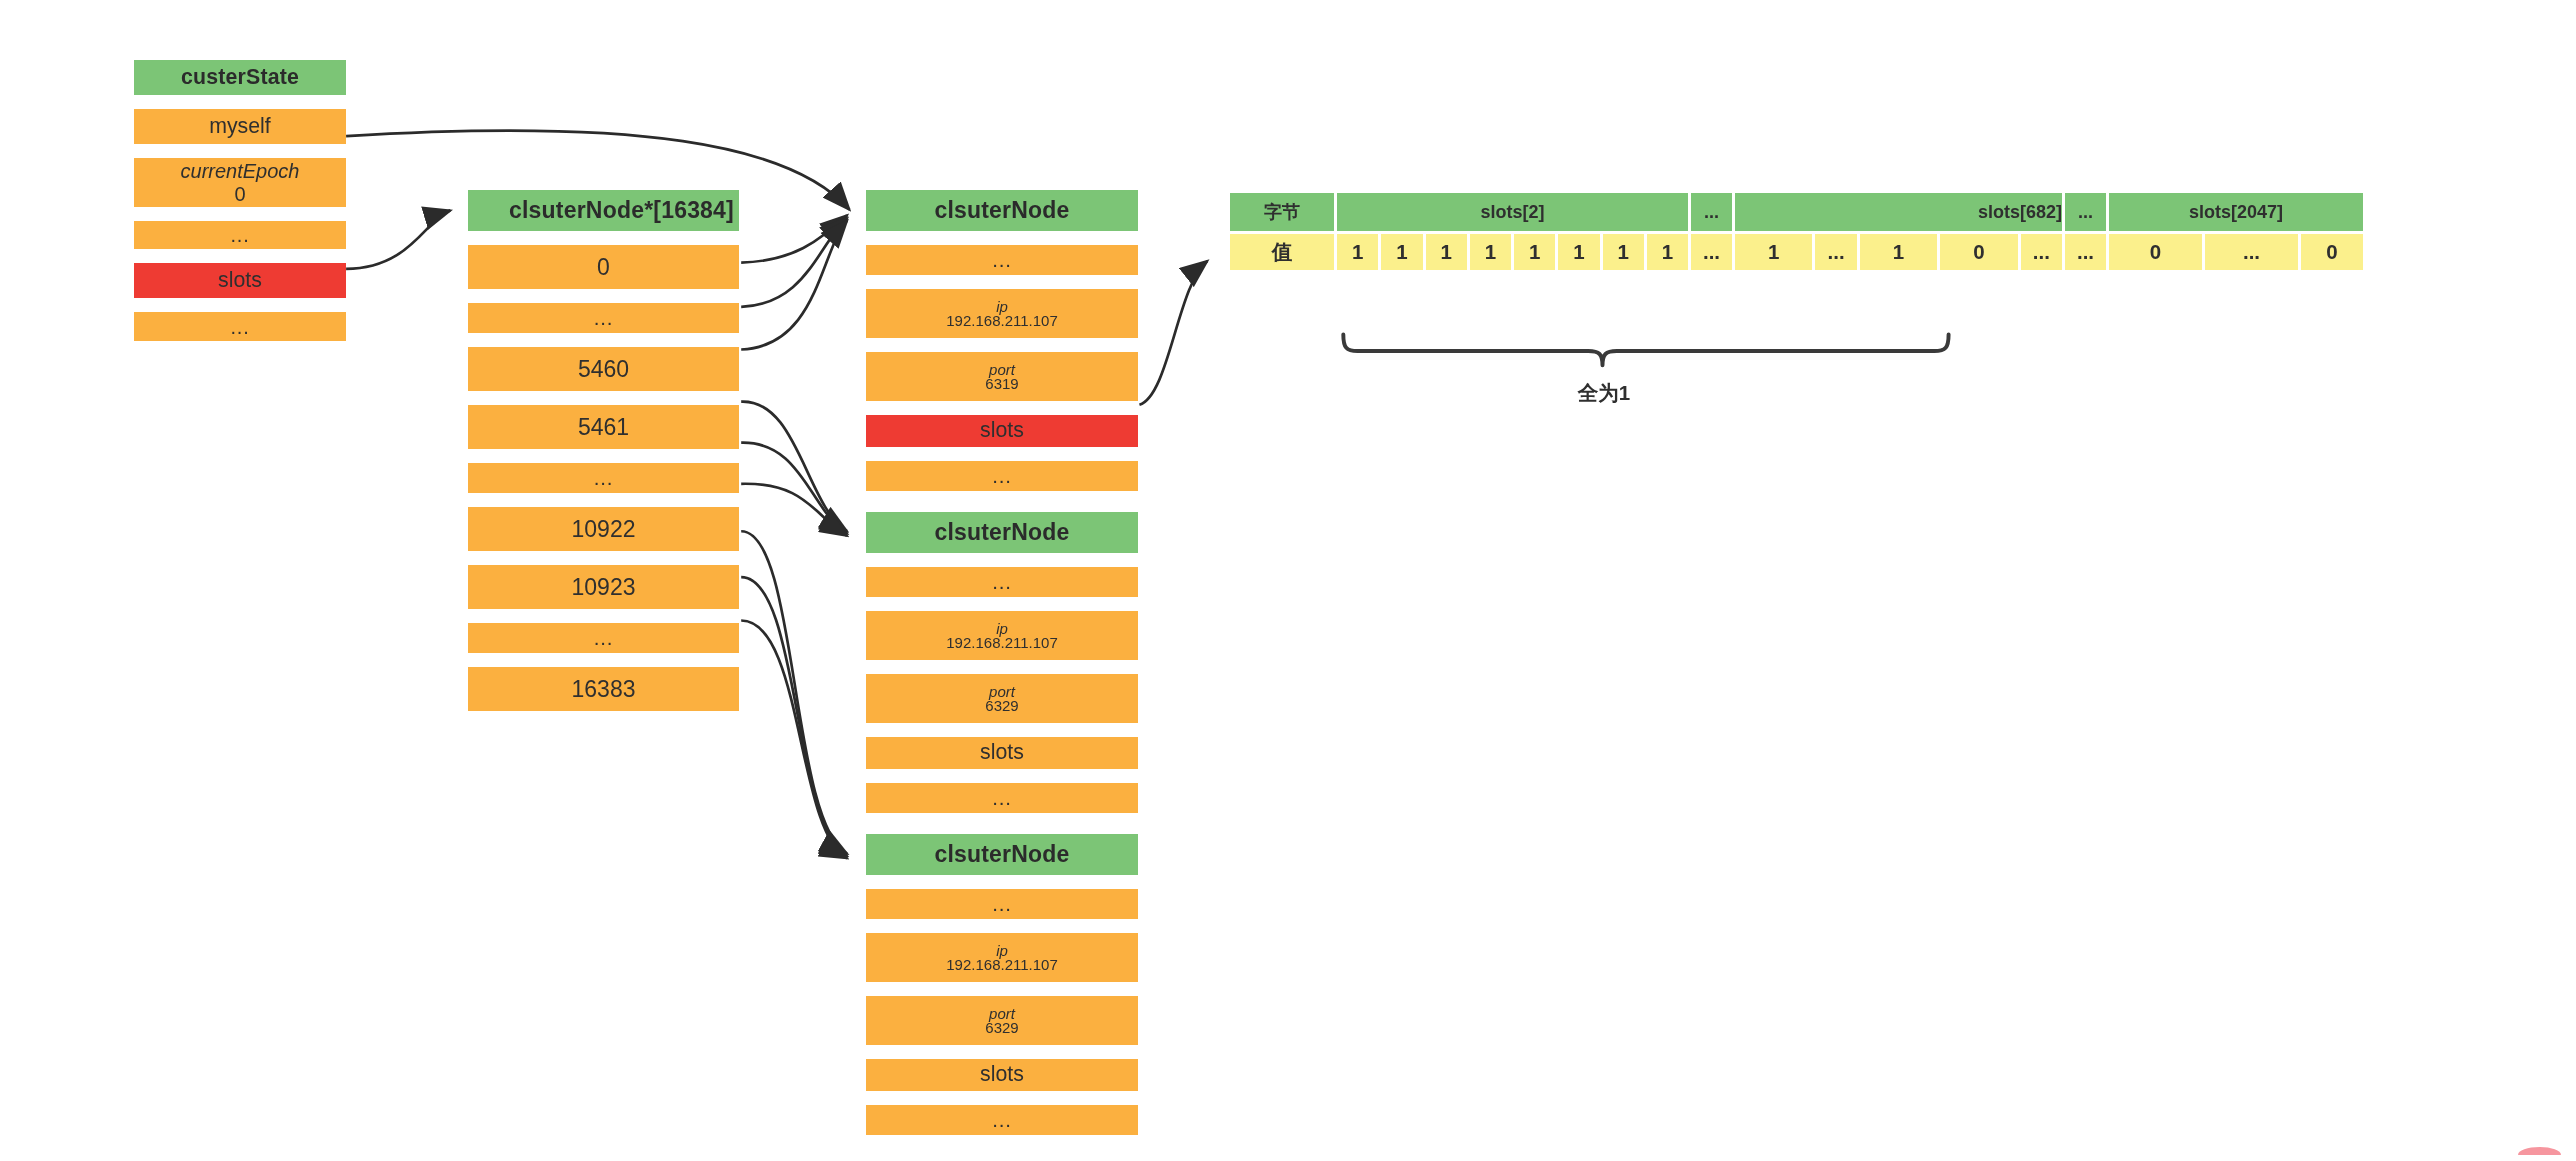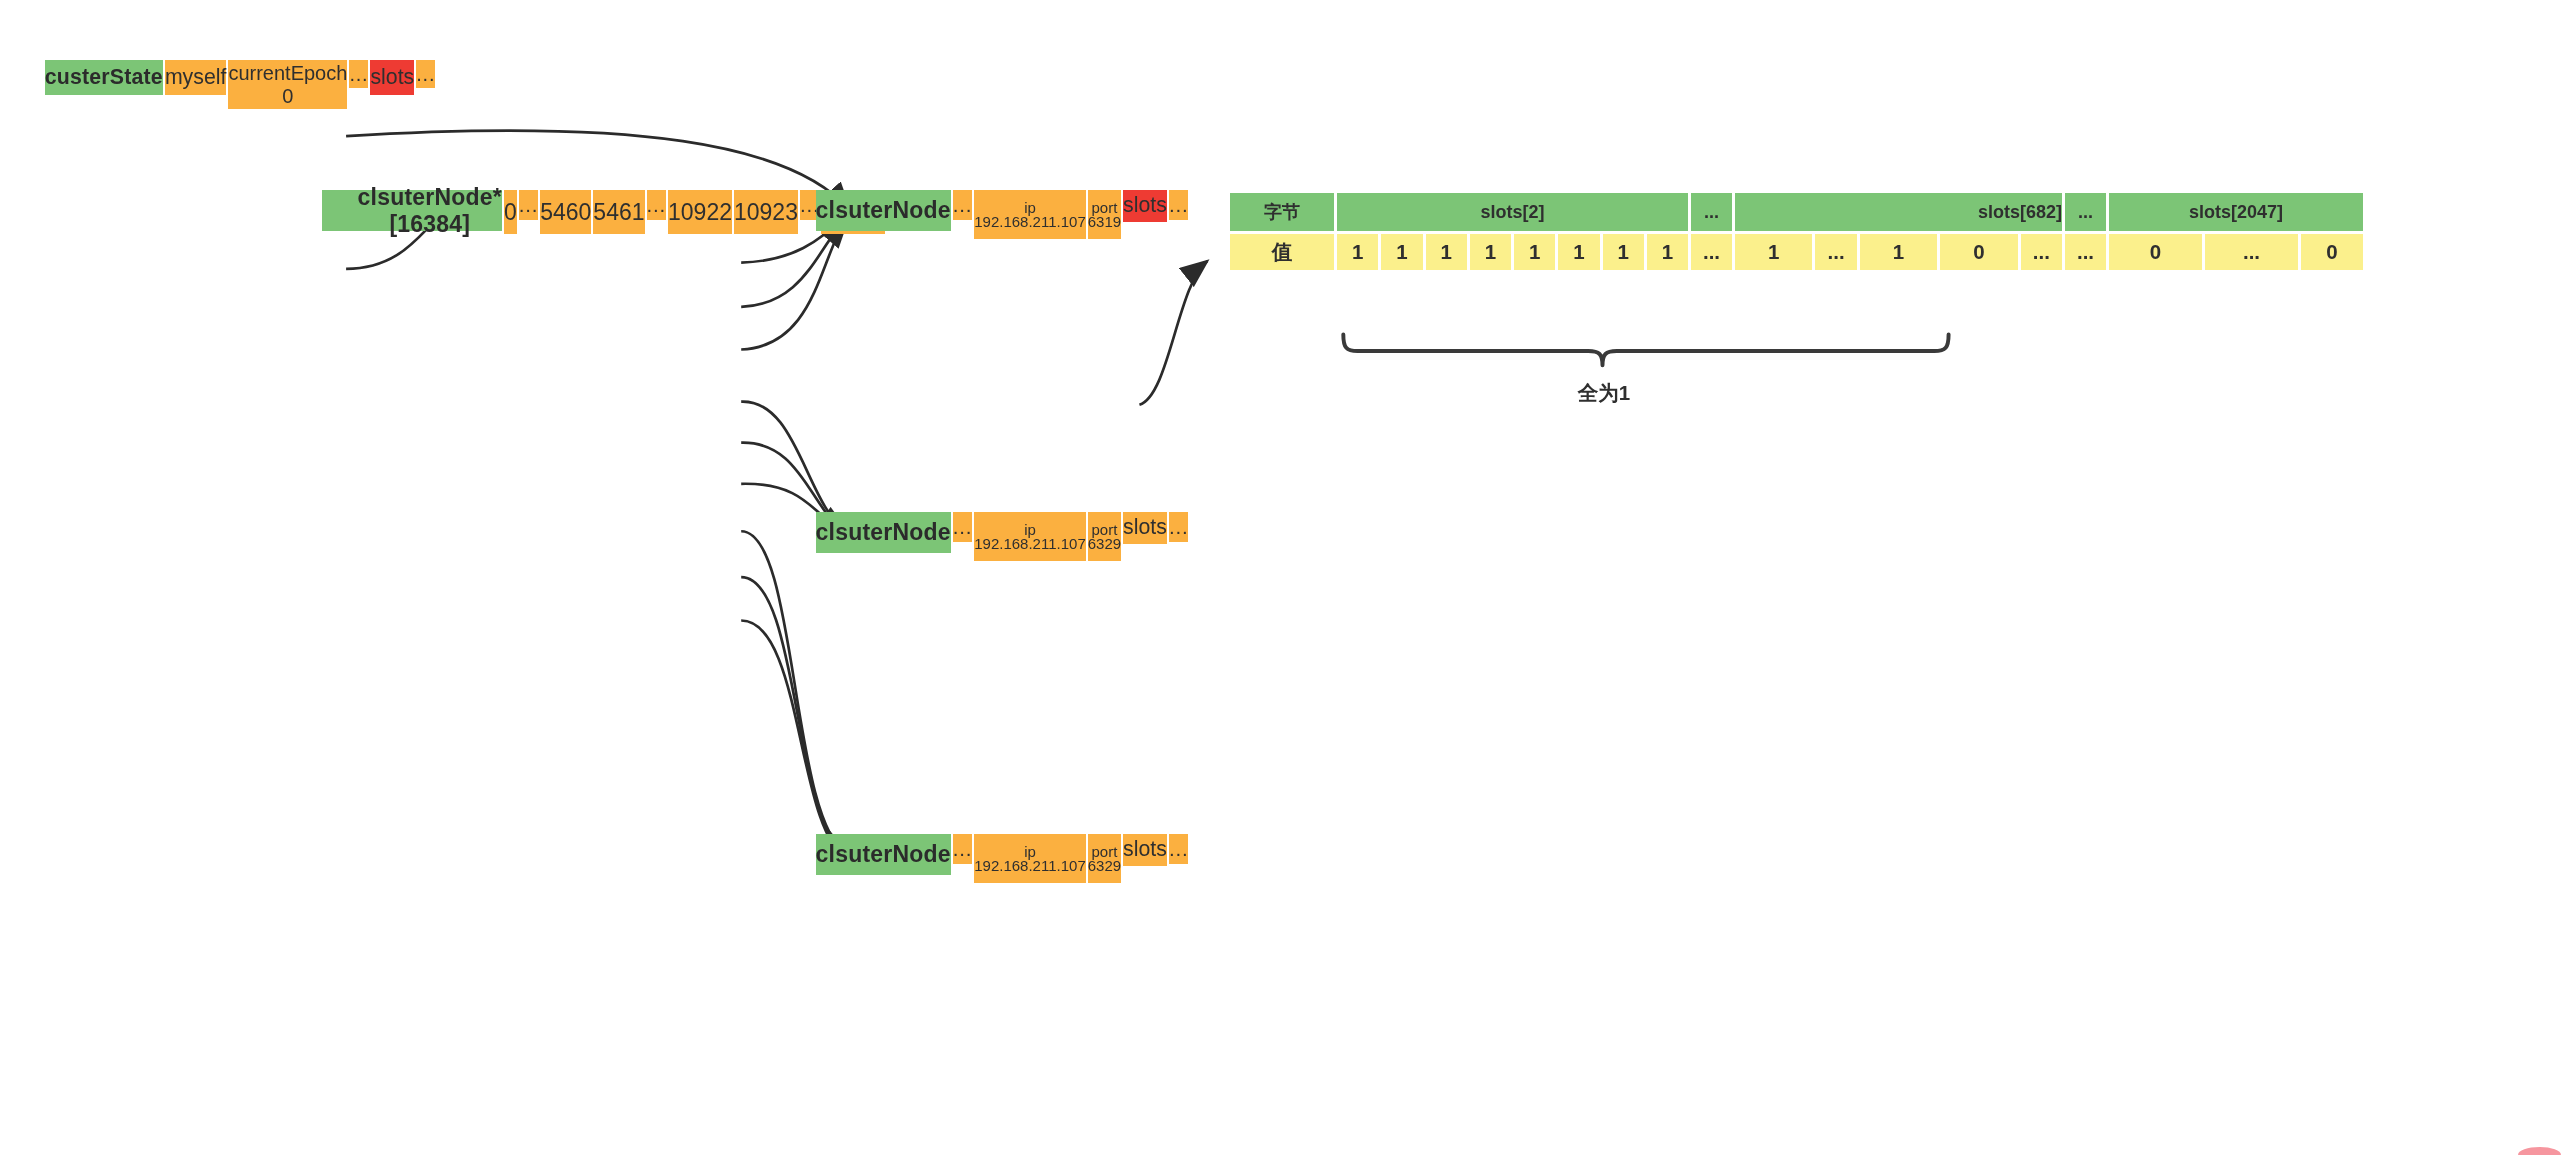--- a/index.html
+++ b/index.html
@@ -26,22 +26,22 @@
     left: 0; top: 0;
     width: 2576px;
     height: 1162px;
     pointer-events: none;
   }
 
   
   .struct {
     position: absolute;
     display: flex;
-    flex-direction: row;
-    gap: 2px;
+    flex-direction: column;
+    gap: 14px;
     justify-content: center;
   }
   .struct .hdr {
     background: #7CC576;
     color: #2b2b2b;
     font-weight: bold;
     display: flex;
     align-items: center;
     justify-content: center;
     text-align: center;
@@ -54,21 +54,21 @@
     align-items: center;
     justify-content: center;
     text-align: center;
     line-height: 1.0;
     overflow: visible;
     white-space: nowrap;
   }
   .struct .row.red {
     background: #EE3B33;
   }
-  .struct .row.two .k { display:block; }
+  .struct .row.two .k { display:block;font-style:italic; }
   .struct .row.two .v { display:block; }
   .struct .row .stack {
     display: flex;
     flex-direction: column;
     align-items: center;
     justify-content: center;
     line-height: 1.12;
   }
   .dots { letter-spacing: 0.8px; }
 

